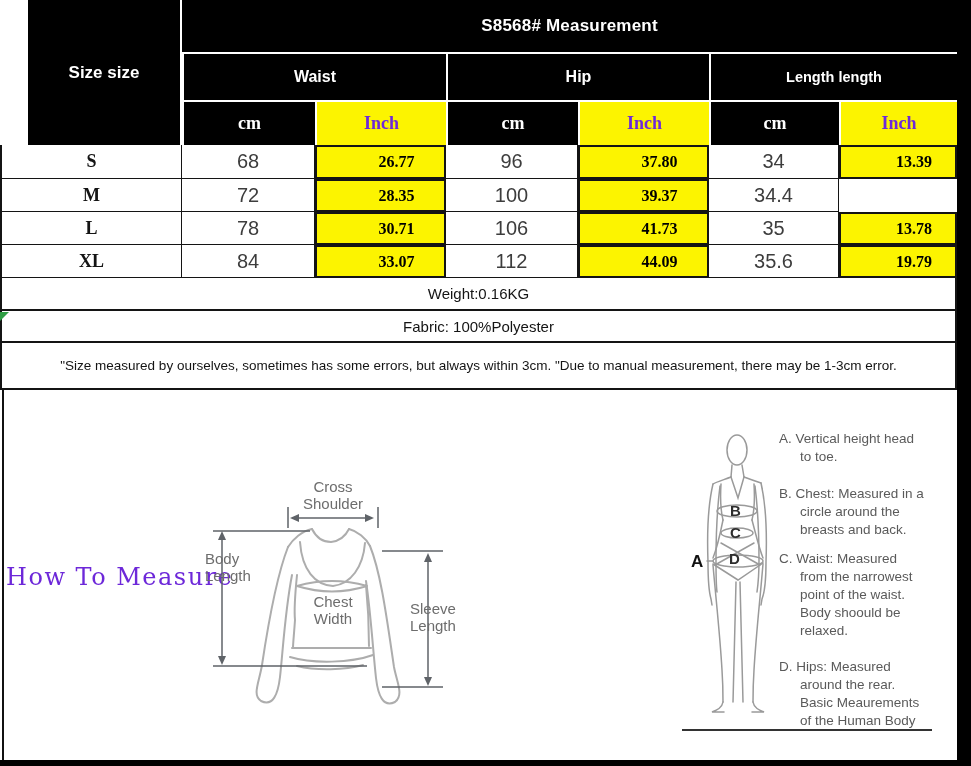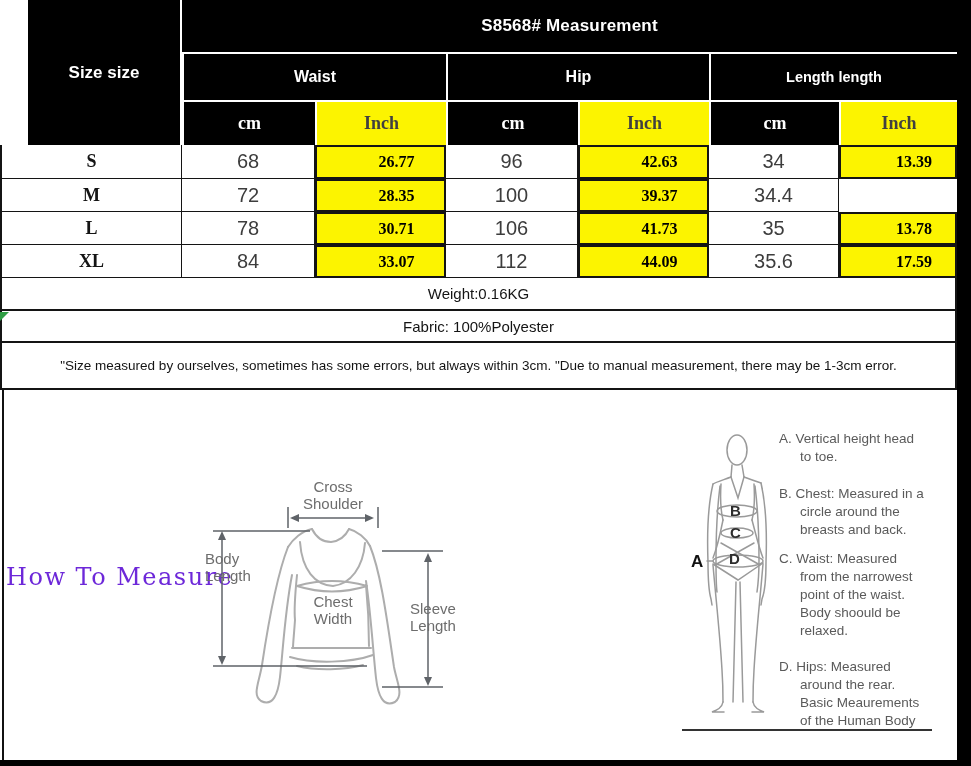--- a/index.html
+++ b/index.html
@@ -11,21 +11,21 @@
         grid-template-rows:52px 48px 45px 34px 33px 33px 33px 33px 32px 47px;}
   .cell{display:flex;align-items:center;justify-content:center;box-sizing:border-box;}
   .hdr{background:#000;color:#fff;font-weight:bold;}
   .title{font-size:17px;letter-spacing:.2px;}
   .size-hdr{font-size:17px;border-right:2px solid #fff;margin-left:28px;}
   .group{font-size:16px;border-top:2px solid #fff;border-left:2px solid #fff;}
   .glen{font-size:14.5px;}
   .unit{font-family:"Liberation Serif",serif;font-weight:bold;font-size:18px;
         border-top:2px solid #fff;border-left:2px solid #fff;}
   .ucm{background:#000;color:#fff;}
-  .uin{background:#FCF400;color:#404040;}
+  .uin{background:#FCF400;color:#6d28d9;}
   .d{background:#fff;font-size:20px;color:#3d3d3d;
      border-right:1.5px solid #141414;border-bottom:1.5px solid #141414;}
   .sz{font-family:"Liberation Serif",serif;font-size:18px;font-weight:700;color:#141414;
       border-left:2px solid #141414;}
   .cin{background:#FCF400;font-family:"Liberation Serif",serif;font-weight:700;
        font-size:16px;color:#000;border:2px solid #141414;padding-left:32px;}
   .full{grid-column:1/8;background:#fff;color:#141414;
         border:2px solid #141414;border-top:none;}
   .wrow,.frow{font-size:15px;}
   .nrow{font-size:13.5px;line-height:20px;padding:2px 22px;text-align:center;white-space:normal;}
@@ -73,21 +73,21 @@
     <div class="cell unit uin" style="grid-area:3/3/4/4">Inch</div>
     <div class="cell unit ucm" style="grid-area:3/4/4/5">cm</div>
     <div class="cell unit uin" style="grid-area:3/5/4/6">Inch</div>
     <div class="cell unit ucm" style="grid-area:3/6/4/7">cm</div>
     <div class="cell unit uin" style="grid-area:3/7/4/8">Inch</div>
 
     <div class="cell d sz" style="grid-area:4/1/5/2">S</div>
     <div class="cell d" style="grid-area:4/2/5/3">68</div>
     <div class="cell d cin" style="grid-area:4/3/5/4">26.77</div>
     <div class="cell d" style="grid-area:4/4/5/5">96</div>
-    <div class="cell d cin" style="grid-area:4/5/5/6">42.63</div>
+    <div class="cell d cin" style="grid-area:4/5/5/6">37.80</div>
     <div class="cell d" style="grid-area:4/6/5/7">34</div>
     <div class="cell d cin" style="grid-area:4/7/5/8">13.39</div>
 
     <div class="cell d sz" style="grid-area:5/1/6/2">M</div>
     <div class="cell d" style="grid-area:5/2/6/3">72</div>
     <div class="cell d cin" style="grid-area:5/3/6/4">28.35</div>
     <div class="cell d" style="grid-area:5/4/6/5">100</div>
     <div class="cell d cin" style="grid-area:5/5/6/6">39.37</div>
     <div class="cell d" style="grid-area:5/6/6/7">34.4</div>
 
@@ -98,21 +98,21 @@
     <div class="cell d cin" style="grid-area:6/5/7/6">41.73</div>
     <div class="cell d" style="grid-area:6/6/7/7">35</div>
     <div class="cell d cin" style="grid-area:6/7/7/8">13.78</div>
 
     <div class="cell d sz" style="grid-area:7/1/8/2">XL</div>
     <div class="cell d" style="grid-area:7/2/8/3">84</div>
     <div class="cell d cin" style="grid-area:7/3/8/4">33.07</div>
     <div class="cell d" style="grid-area:7/4/8/5">112</div>
     <div class="cell d cin" style="grid-area:7/5/8/6">44.09</div>
     <div class="cell d" style="grid-area:7/6/8/7">35.6</div>
-    <div class="cell d cin" style="grid-area:7/7/8/8">17.59</div>
+    <div class="cell d cin" style="grid-area:7/7/8/8">19.79</div>
 
     <div class="cell full wrow" style="grid-area:8/1/9/8">Weight:0.16KG</div>
     <div class="cell full frow" style="grid-area:9/1/10/8">Fabric: 100%Polyester</div>
     <div class="cell full nrow" style="grid-area:10/1/11/8">"Size measured by ourselves, sometimes has some errors, but always within 3cm. "Due to manual measurement, there may be 1-3cm error.</div>
   </div>
   <div class="green-flag"></div>
 
   <div class="heading">How To Measure</div>
 
   <svg style="left:185px;top:415px;" width="280" height="300" viewBox="0 0 280 300">

